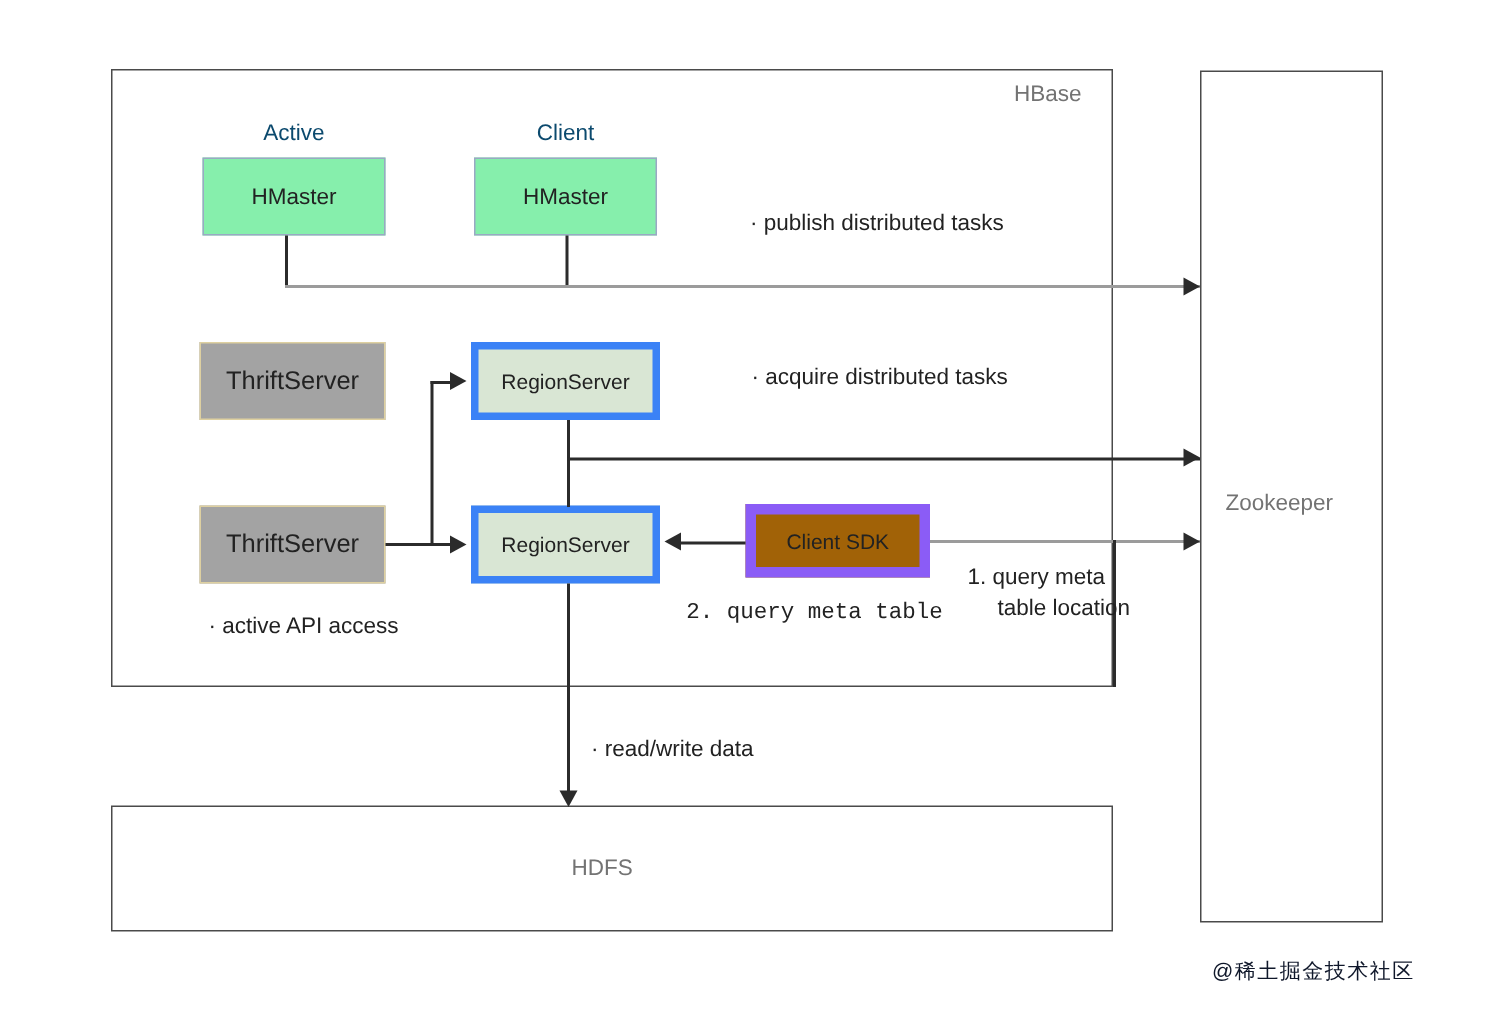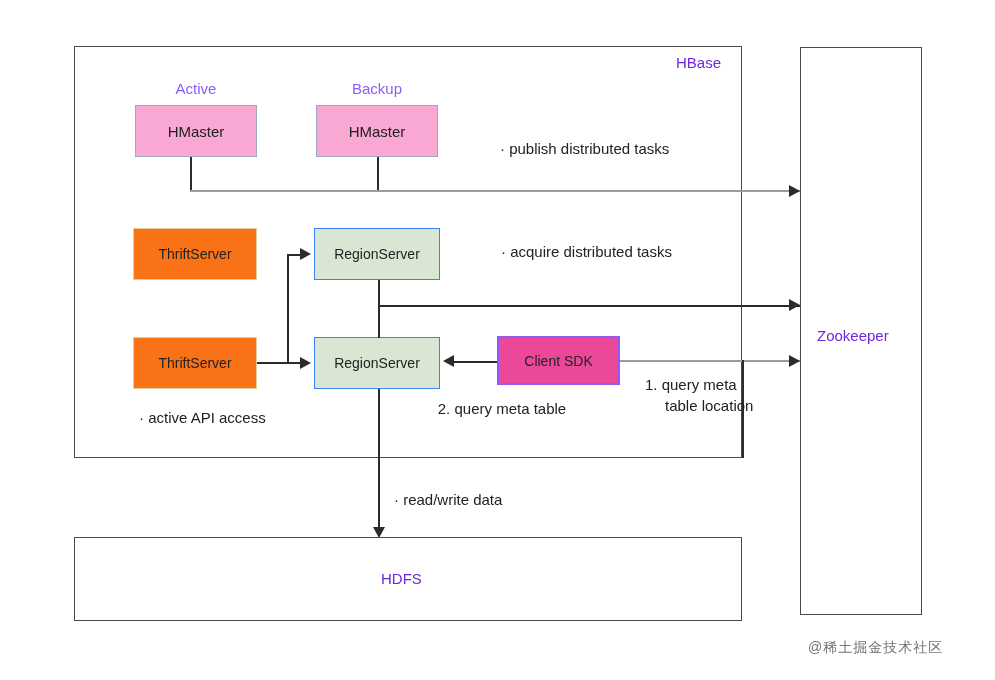--- a/index.html
+++ b/index.html
@@ -24,49 +24,49 @@
     color: #222222;
     white-space: nowrap;
   }
   
   .frame {
     border: 1.6px solid #4a4a4a;
     background: #ffffff;
   }
   .frame-label {
     position: absolute;
-    color: #6d28d9;
+    color: #737373;
     font-size: 15px;
     white-space: nowrap;
   }
   
   .node-hmaster {
-    background: #f9a8d4;
+    background: #86efac;
     border: 1px solid #9aa8c4;
     font-size: 15px;
   }
   .node-thrift {
-    background: #f97316;
+    background: #a3a3a3;
     border: 1px solid #ded0a0;
-    font-size: 14px;
+    font-size: 17px;
   }
   .node-region {
     background: #d9e6d4;
-    border: 1px solid #3b82f6;
+    border: 5px solid #3b82f6;
     font-size: 14px;
   }
   .node-client {
-    background: #ec4899;
-    border: 2px solid #8b5cf6;
+    background: #a16207;
+    border: 7px solid #8b5cf6;
     font-size: 14px;
   }
   .cap-label {
     position: absolute;
     font-size: 15px;
-    color: #8b5cf6;
+    color: #0c4a6e;
     white-space: nowrap;
     text-align: center;
   }
   
   .note {
     position: absolute;
     font-size: 15px;
     color: #222222;
     line-height: 22px;
     white-space: pre;
@@ -108,41 +108,41 @@
     position: absolute;
     width: 0; height: 0;
     border-left: 6px solid transparent;
     border-right: 6px solid transparent;
     border-top: 11px solid #2b2b2b;
   }
   
   .watermark {
     position: absolute;
     font-size: 14px;
-    color: #737373;
+    color: #0f172a;
     white-space: nowrap;
     letter-spacing: 1px;
   }
 </style>
 </head>
 <body>
 
 <div id="canvas">
 
   <div class="box frame" style="left:74px; top:46px; width:668px; height:412px;"></div>
   <div class="frame-label" style="left:676px; top:54px;">HBase</div>
 
   <div class="box frame" style="left:800px; top:47px; width:122px; height:568px;"></div>
   <div class="frame-label" style="left:817px; top:327px;">Zookeeper</div>
 
   <div class="box frame" style="left:74px; top:537px; width:668px; height:84px;"></div>
   <div class="frame-label" style="left:381px; top:570px;">HDFS</div>
 
   <div class="cap-label" style="left:135px; top:80px; width:122px;">Active</div>
-  <div class="cap-label" style="left:316px; top:80px; width:122px;">Backup</div>
+  <div class="cap-label" style="left:316px; top:80px; width:122px;">Client</div>
 
   <div class="box node-hmaster" style="left:135px; top:105px; width:122px; height:52px;">HMaster</div>
 
   <div class="box node-hmaster" style="left:316px; top:105px; width:122px; height:52px;">HMaster</div>
 
   <div class="box node-thrift" style="left:133px; top:228px; width:124px; height:52px;">ThriftServer</div>
 
   <div class="box node-thrift" style="left:133px; top:337px; width:124px; height:52px;">ThriftServer</div>
 
   <div class="box node-region" style="left:314px; top:228px; width:126px; height:52px;">RegionServer</div>
@@ -185,19 +185,19 @@
 
   <div class="note" style="left:501px; top:241px;">· acquire distributed tasks</div>
 
   <div class="note" style="left:500px; top:138px;">· publish distributed tasks</div>
 
   <div class="note" style="left:139px; top:407px;">· active API access</div>
 
   <div class="note" style="left:645px; top:374px;">1. query meta</div>
   <div class="note" style="left:665px; top:395px;">table location</div>
 
-  <div class="note-center" style="left:407px; top:398px; width:190px;">2. query meta table</div>
+  <div class="note-center" style="left:448px; top:398px; width:190px;font-family:Liberation Mono, monospace;">2. query meta table</div>
 
   <div class="note" style="left:394px; top:489px;">· read/write data</div>
 
   <div class="watermark" style="left:808px; top:639px;">@稀土掘金技术社区</div>
 
 </div>
 
 </body></html>

